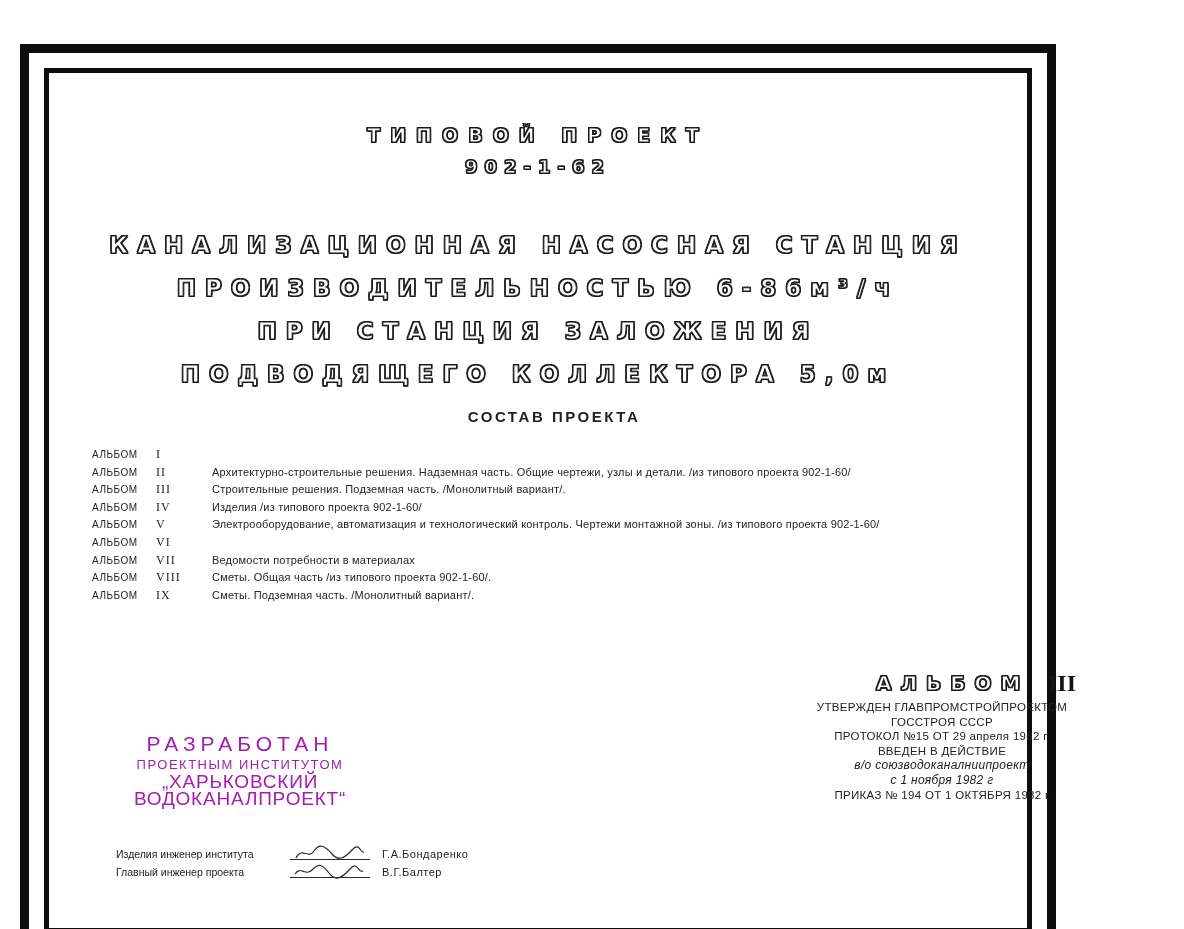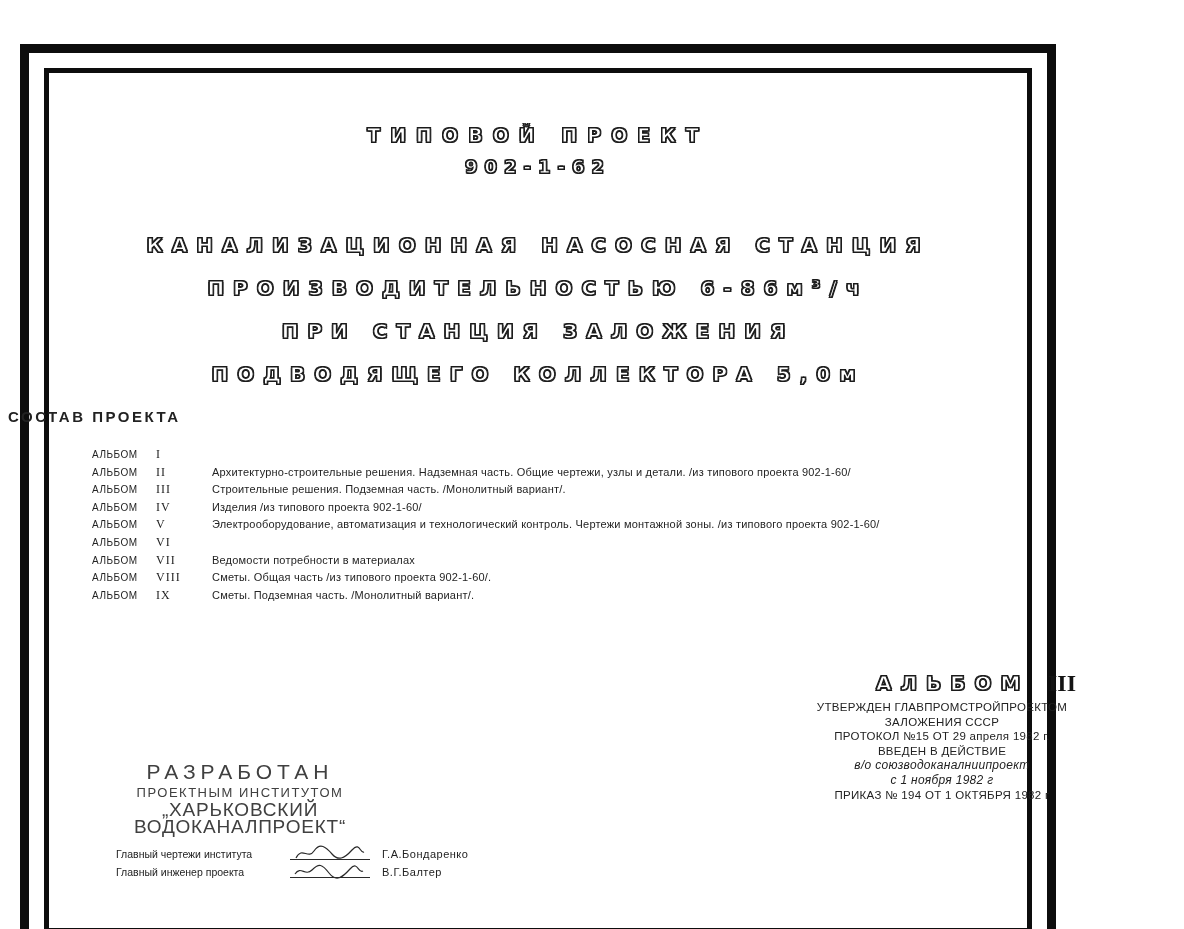--- a/index.html
+++ b/index.html
@@ -43,26 +43,27 @@
   #project-number {
     top: 120px; left: 0; width: 100%;
     text-align: center;
     font-size: 18px; letter-spacing: 7px;
   }
   #main-title {
     top: 188px; left: 0; width: 100%;
     text-align: center;
   }
   #main-title .title-line {
-    font-size: 20px; letter-spacing: 9px;
+    font-size: 23px; letter-spacing: 9px;
     line-height: 43px;
   }
 
   #composition-header {
-    top: 372px; left: 8px; width: 100%;
+    top: 372px; left: 16px; width: 100%;
+    text-align: center;
     font-size: 15px; letter-spacing: 2.5px;
     font-weight: 700; color: #222;
   }
 
   #album-list {
     top: 410px; left: 92px; right: 58px;
     font-size: 11px; color: #242424;
   }
   .album-row {
     display: flex;
@@ -97,22 +98,22 @@
     font-size: 11.5px; line-height: 14.6px;
     color: #222; letter-spacing: 0.3px;
   }
   #approval-block .approval-line:nth-child(5),
   #approval-block .approval-line:nth-child(6) {
     font-style: italic;
     font-size: 12px;
   }
 
   #developer-block {
-    top: 724px; left: 78px; width: 324px;
-    text-align: center; color: #404040;
+    top: 696px; left: 78px; width: 324px;
+    text-align: center; color: #a21caf;
   }
   #developer-name { font-size: 21px; letter-spacing: 5px; line-height: 24px; }
   #developer-line2 { font-size: 13px; letter-spacing: 1.5px; line-height: 17px; }
   #developer-line3 { font-size: 19px; letter-spacing: 0.8px; line-height: 17px; }
 
   #signature-area {
     top: 806px; left: 116px; width: 390px;
     font-size: 10.5px; color: #222;
   }
   .sig-row {
@@ -197,37 +198,37 @@
     </div>
   </div>
 
   <div class="block" id="current-album">
     <span class="outline">АЛЬБОМ</span>
     <span class="numeral-solid">III</span>
   </div>
 
   <div class="block" id="approval-block">
     <div class="approval-line">УТВЕРЖДЕН ГЛАВПРОМСТРОЙПРОЕКТОМ</div>
-    <div class="approval-line">ЗАЛОЖЕНИЯ СССР</div>
+    <div class="approval-line">ГОССТРОЯ СССР</div>
     <div class="approval-line">ПРОТОКОЛ №15 ОТ 29 апреля 1982 г.</div>
     <div class="approval-line">ВВЕДЕН В ДЕЙСТВИЕ</div>
     <div class="approval-line">в/о союзводоканалниипроект</div>
     <div class="approval-line">с 1 ноября 1982 г</div>
     <div class="approval-line">ПРИКАЗ № 194 ОТ 1 ОКТЯБРЯ 1982 г</div>
   </div>
 
   <div class="block" id="developer-block">
     <div id="developer-name">РАЗРАБОТАН</div>
     <div id="developer-line2">ПРОЕКТНЫМ ИНСТИТУТОМ</div>
     <div id="developer-line3">„ХАРЬКОВСКИЙ ВОДОКАНАЛПРОЕКТ“</div>
   </div>
 
   <div class="block" id="signature-area">
     <div class="sig-row">
-      <span class="sig-role">Главный чертежи института</span>
+      <span class="sig-role">Изделия инженер института</span>
       <span class="sig-line">
         <svg width="74" height="18" viewBox="0 0 74 18">
           <path d="M4 14 C10 2, 16 16, 22 7 S 34 3, 40 10 S 52 15, 60 6 S 68 10, 72 8" fill="none" stroke="#2a2a2a" stroke-width="1.2"></path>
         </svg>
       </span>
       <span class="sig-name">Г.А.Бондаренко</span>
     </div>
     <div class="sig-row">
       <span class="sig-role">Главный инженер проекта</span>
       <span class="sig-line">

